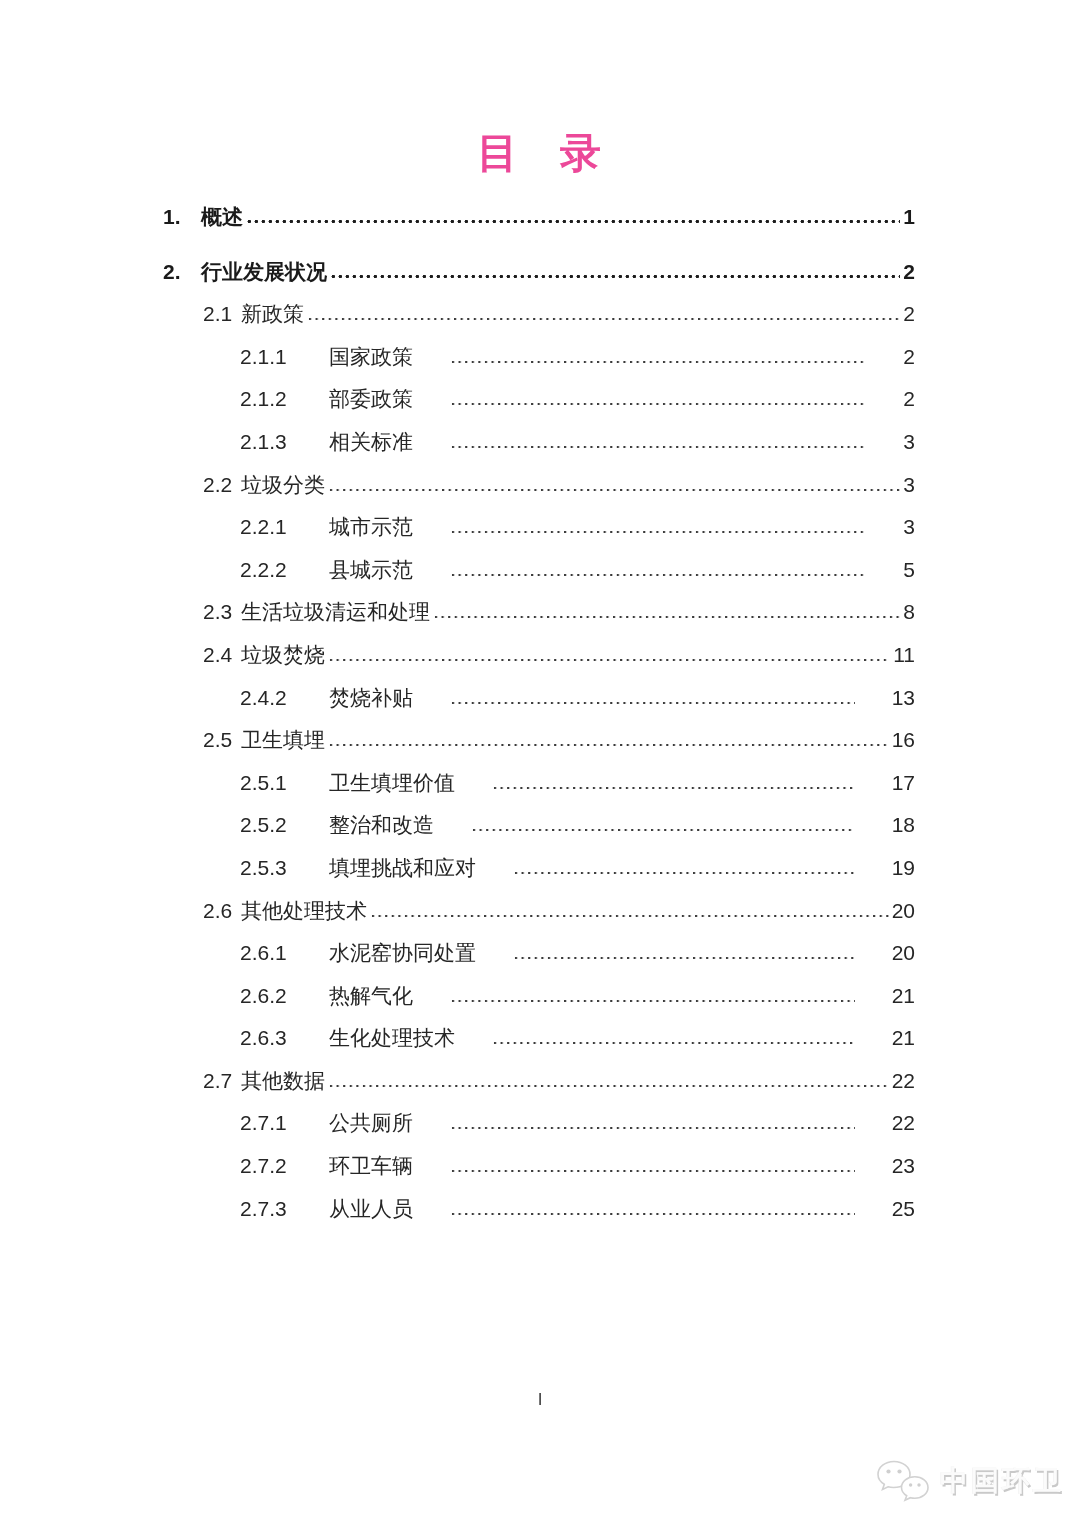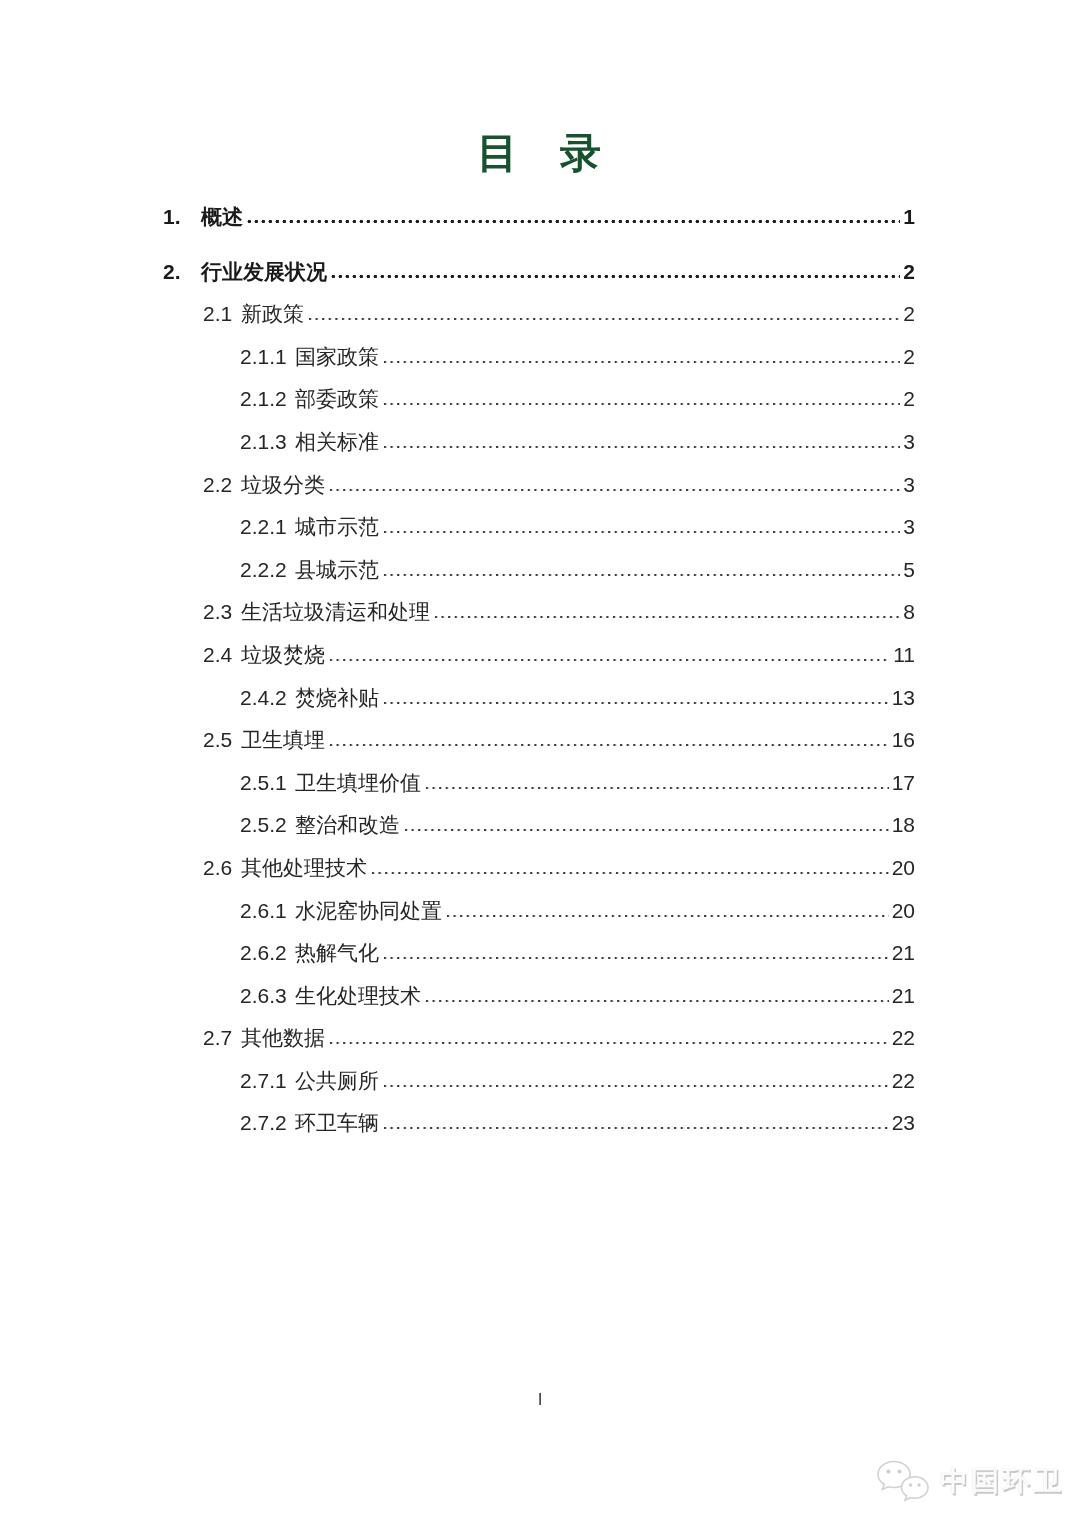--- a/index.html
+++ b/index.html
@@ -12,41 +12,41 @@
     overflow: hidden;
   }
   .doc-title {
     position: absolute;
     top: 126px; left: 0; width: 100%;
     text-align: center;
     font-size: 41px;
     font-weight: bold;
     letter-spacing: 2px;
     word-spacing: 0.65em;
-    color: #14532d;
+    color: #ec4899;
   }
   .toc-list {
     position: absolute;
     left: 163px; top: 191px;
     width: 752px;
   }
   .toc-row {
     display: flex;
     align-items: baseline;
     height: 42.6px;
     font-size: 21px;
     color: #262626;
     cursor: pointer;
   }
   .toc-row.lvl1 { font-weight: bold; margin-top: 12px; color: #1a1a1a; }
   .toc-row .num { flex: none; }
   .toc-row.lvl1 .num { width: 38px; }
   .toc-row.lvl2 { padding-left: 40px; justify-content: flex-end; }
   .toc-row.lvl2 .num { width: 38px; }
-  .toc-row.lvl3 { padding-left: 77px; }
+  .toc-row.lvl3 { padding-left: 77px; gap: 34px; }
   .toc-row.lvl3 .num { width: 55px; }
   .toc-row .label { flex: none; white-space: nowrap; }
   .leader {
     flex: 1 1 auto;
     height: 4px;
     margin: 0 3px 0 4px;
     background-image: radial-gradient(circle at 2px 2px, #3a3a3a 1.25px, transparent 1.45px);
     background-size: 6.6px 4px;
     background-repeat: repeat-x;
     background-position: left bottom;
@@ -170,20 +170,26 @@
     <span class="label">卫生填埋价值</span>
     <span class="leader"></span>
     <span class="pagenum">17</span>
   </div>
     <div class="toc-row lvl3">
     <span class="num">2.5.2</span>
     <span class="label">整治和改造</span>
     <span class="leader"></span>
     <span class="pagenum">18</span>
   </div>
+    <div class="toc-row lvl3">
+    <span class="num">2.5.3</span>
+    <span class="label">填埋挑战和应对</span>
+    <span class="leader"></span>
+    <span class="pagenum">19</span>
+  </div>
     <div class="toc-row lvl2">
     <span class="num">2.6</span>
     <span class="label">其他处理技术</span>
     <span class="leader"></span>
     <span class="pagenum">20</span>
   </div>
     <div class="toc-row lvl3">
     <span class="num">2.6.1</span>
     <span class="label">水泥窑协同处置</span>
     <span class="leader"></span>
@@ -211,20 +217,26 @@
     <span class="num">2.7.1</span>
     <span class="label">公共厕所</span>
     <span class="leader"></span>
     <span class="pagenum">22</span>
   </div>
     <div class="toc-row lvl3">
     <span class="num">2.7.2</span>
     <span class="label">环卫车辆</span>
     <span class="leader"></span>
     <span class="pagenum">23</span>
+  </div>
+    <div class="toc-row lvl3">
+    <span class="num">2.7.3</span>
+    <span class="label">从业人员</span>
+    <span class="leader"></span>
+    <span class="pagenum">25</span>
   </div>
   </div>
 
 <div class="footer-page">I</div>
 
 <div class="watermark">
   <span>
     <svg width="58" height="46" viewBox="0 0 58 46">
       <g stroke="#d2d2d2" stroke-width="1.6" fill="#ffffff">
         <path d="M36 16.5 C36 24 28.6 29.5 19.5 29.5 C17.6 29.5 15.8 29.3 14.1 28.8 L8.5 31.5 L10.3 26.3 C6.4 23.9 4 20.5 4 16.5 C4 9 11.2 3.5 20 3.5 C28.8 3.5 36 9 36 16.5 Z"></path>

